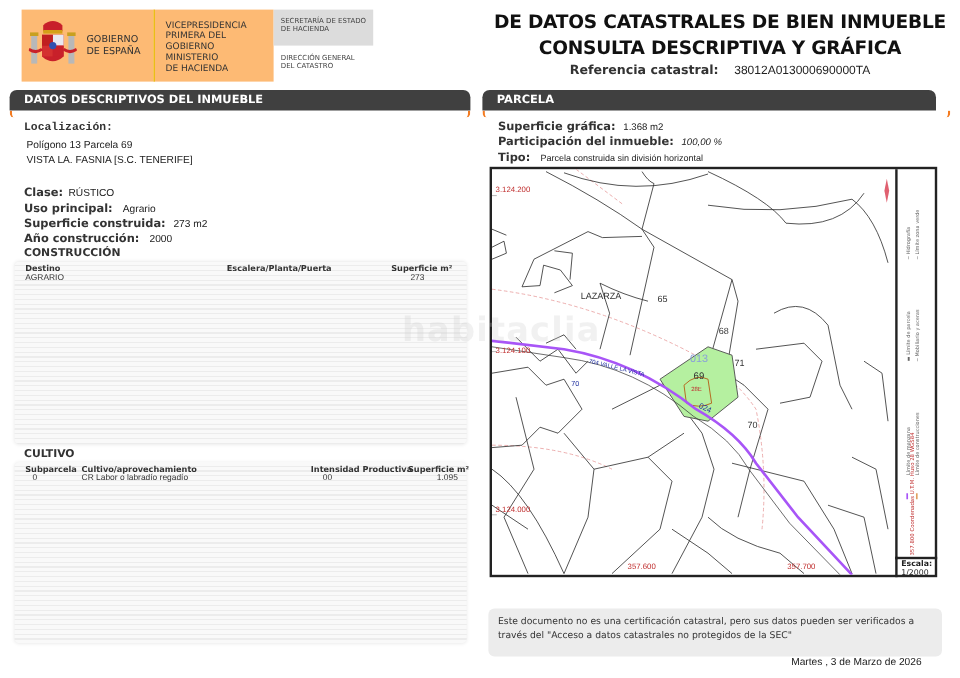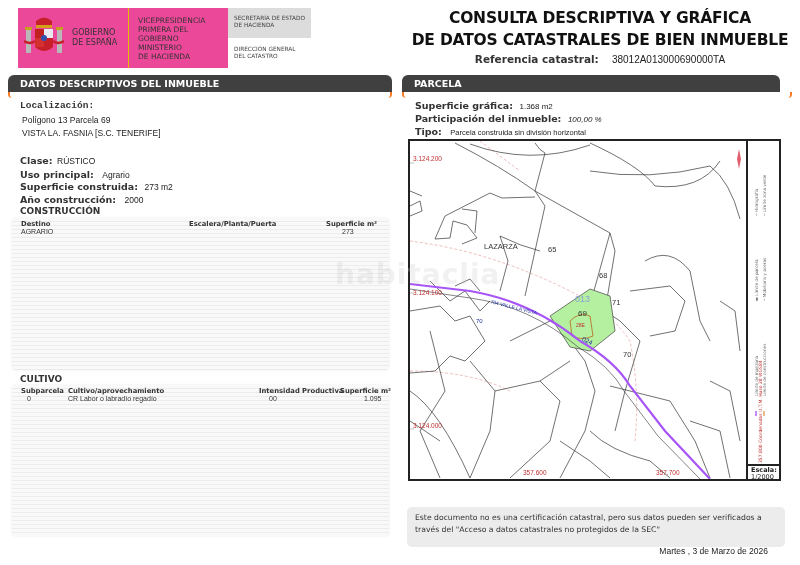--- a/index.html
+++ b/index.html
@@ -1,21 +1,21 @@
 <!DOCTYPE html>
 <html><head>
 <meta charset="utf-8">
 <style>
   * { box-sizing: border-box; margin: 0; padding: 0; }
   html, body { width: 800px; height: 565px; background: #ffffff; overflow: hidden; }
   body { position: relative; font-family: "Liberation Sans", sans-serif; color: #222; }
 
   
   .logo-block { position: absolute; left: 18px; top: 8px; height: 60px; display: flex; }
-  .logo-yellow { background: #ec4899; height: 60px; display: flex; align-items: center; }
+  .logo-yellow { background: #fdba74; height: 60px; display: flex; align-items: center; }
   .logo-gov { width: 110px; padding-left: 6px; }
   .emblem { width: 40px; height: 46px; margin-right: 8px; }
   .gov-text { font-size: 8px; line-height: 10px; color: #333; font-family: "DejaVu Sans", sans-serif; }
   .logo-vice { width: 100px; border-left: 1px solid #e6bd00; flex-direction: column; align-items: flex-start; justify-content: space-between; padding: 8px 0 8px 9px; }
   .logo-vice div { font-size: 7.5px; line-height: 9px; color: #333; font-family: "DejaVu Sans", sans-serif; }
   .logo-grey { width: 83px; height: 60px; display: flex; flex-direction: column; }
   .logo-grey .top { background: #dcdcdc; height: 30px; padding: 7px 0 0 6px; font-size: 5.8px; line-height: 7px; color: #444; font-family: "DejaVu Sans", sans-serif; }
   .logo-grey .bottom { height: 30px; padding: 8px 0 0 6px; font-size: 5.8px; line-height: 7px; color: #444; font-family: "DejaVu Sans", sans-serif; }
 
   
@@ -94,22 +94,22 @@
       <div>DE HACIENDA</div>
     </div>
     <div class="bottom">
       <div>DIRECCIÓN GENERAL</div>
       <div>DEL CATASTRO</div>
     </div>
   </div>
 </div>
 
 <div class="doc-title">
+  <div>DE DATOS CATASTRALES DE BIEN INMUEBLE</div>
   <div>CONSULTA DESCRIPTIVA Y GRÁFICA</div>
-  <div>DE DATOS CATASTRALES DE BIEN INMUEBLE</div>
 </div>
 <div class="ref">
   <span class="lbl">Referencia catastral:</span>
   <span class="val">38012A013000690000TA</span>
 </div>
 
 <div class="sec-head" style="left:8px; top:75px; width:384px;">DATOS DESCRIPTIVOS DEL INMUEBLE</div>
 <div class="sec-underline" style="left:8px; top:92px; width:384px;"></div>
 
 <div class="sec-head" style="left:402px; top:75px; width:378px;">PARCELA</div>

